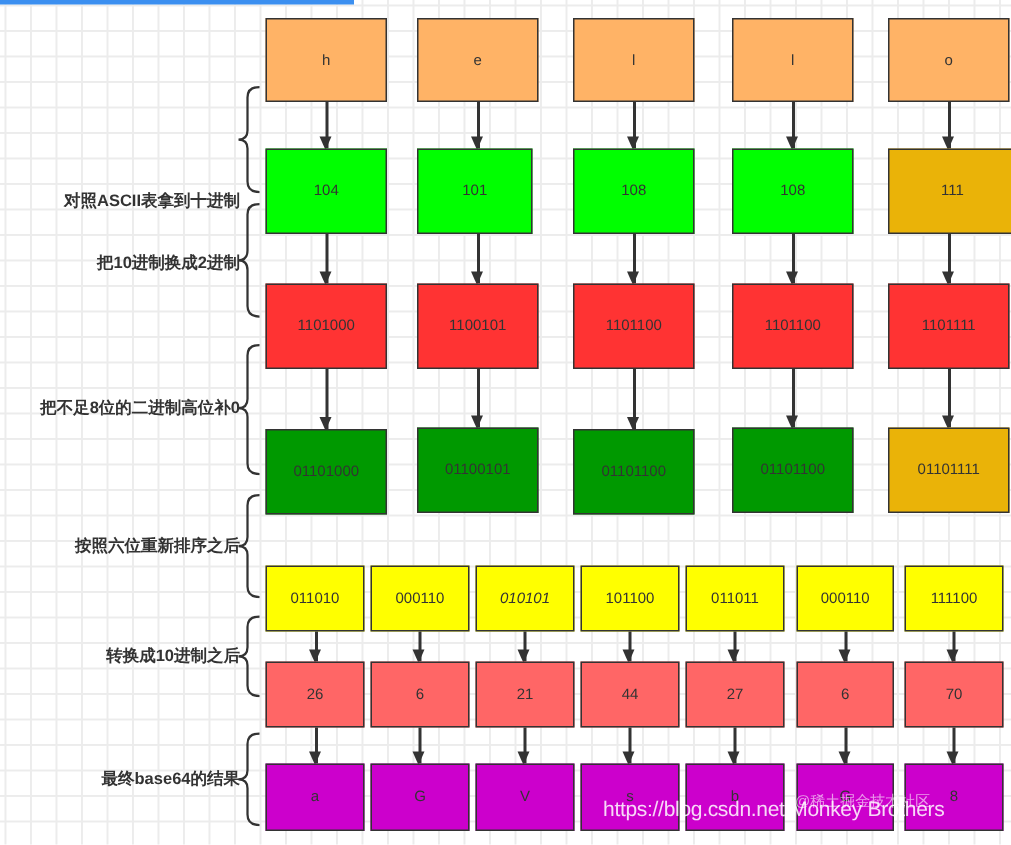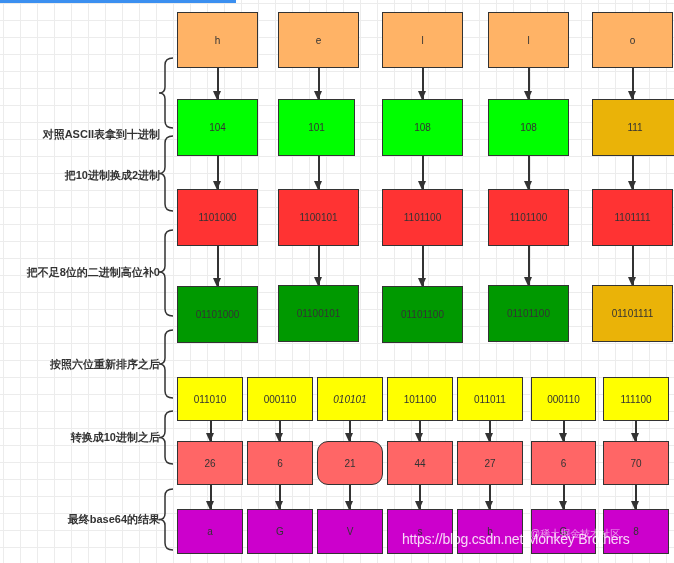--- a/index.html
+++ b/index.html
@@ -124,21 +124,21 @@
 <div class="arrow" style="left:210px;top:421px;height:20px;"></div>
 <div class="arrow" style="left:279px;top:421px;height:20px;"></div>
 <div class="arrow" style="left:349px;top:421px;height:20px;"></div>
 <div class="arrow" style="left:419px;top:421px;height:20px;"></div>
 <div class="arrow" style="left:489px;top:421px;height:20px;"></div>
 <div class="arrow" style="left:563px;top:421px;height:20px;"></div>
 <div class="arrow" style="left:635px;top:421px;height:20px;"></div>
 
 <div class="box" style="left:177px;top:441px;width:66px;height:44px;background:#ff6666;">26</div>
 <div class="box" style="left:247px;top:441px;width:66px;height:44px;background:#ff6666;">6</div>
-<div class="box" style="left:317px;top:441px;width:66px;height:44px;background:#ff6666;border-radius:11px;">21</div>
+<div class="box" style="left:317px;top:441px;width:66px;height:44px;background:#ff6666;">21</div>
 <div class="box" style="left:387px;top:441px;width:66px;height:44px;background:#ff6666;">44</div>
 <div class="box" style="left:457px;top:441px;width:66px;height:44px;background:#ff6666;">27</div>
 <div class="box" style="left:531px;top:441px;width:65px;height:44px;background:#ff6666;">6</div>
 <div class="box" style="left:603px;top:441px;width:66px;height:44px;background:#ff6666;">70</div>
 
 <div class="arrow" style="left:210px;top:485px;height:24px;"></div>
 <div class="arrow" style="left:279px;top:485px;height:24px;"></div>
 <div class="arrow" style="left:349px;top:485px;height:24px;"></div>
 <div class="arrow" style="left:419px;top:485px;height:24px;"></div>
 <div class="arrow" style="left:489px;top:485px;height:24px;"></div>

